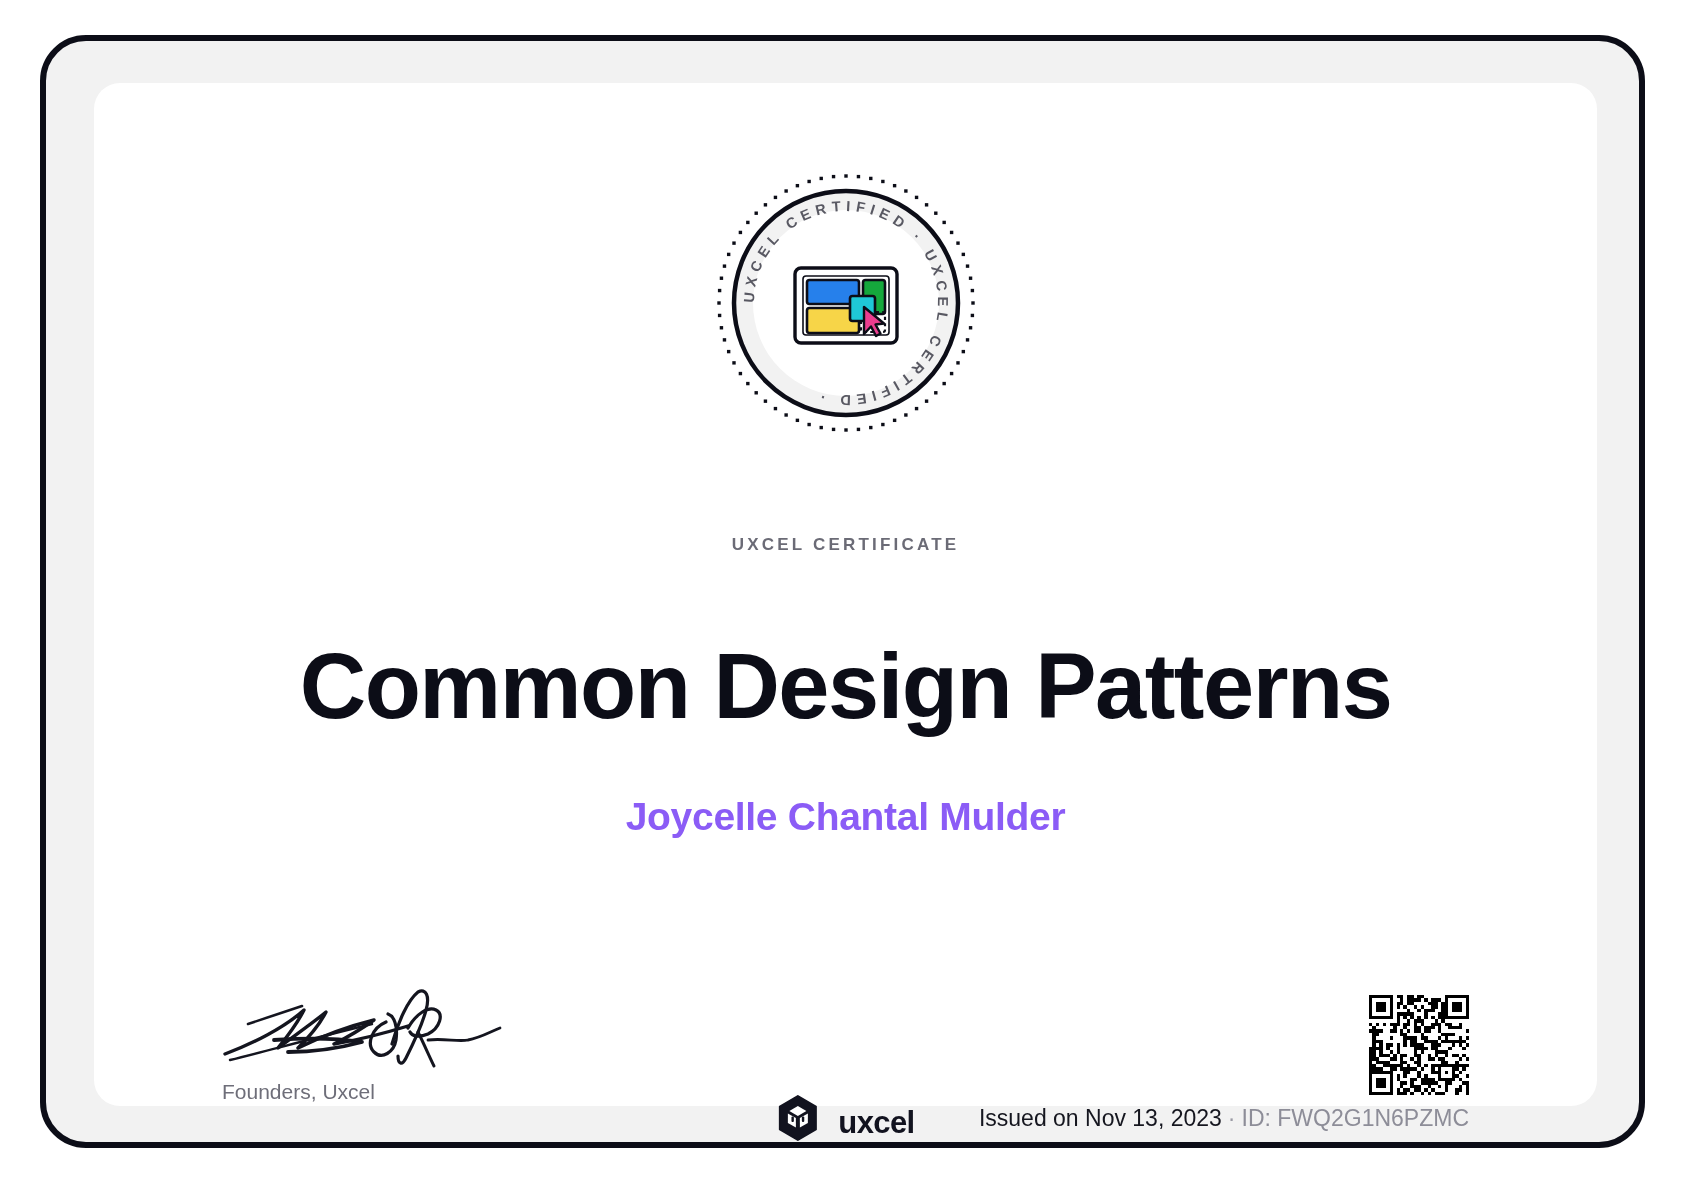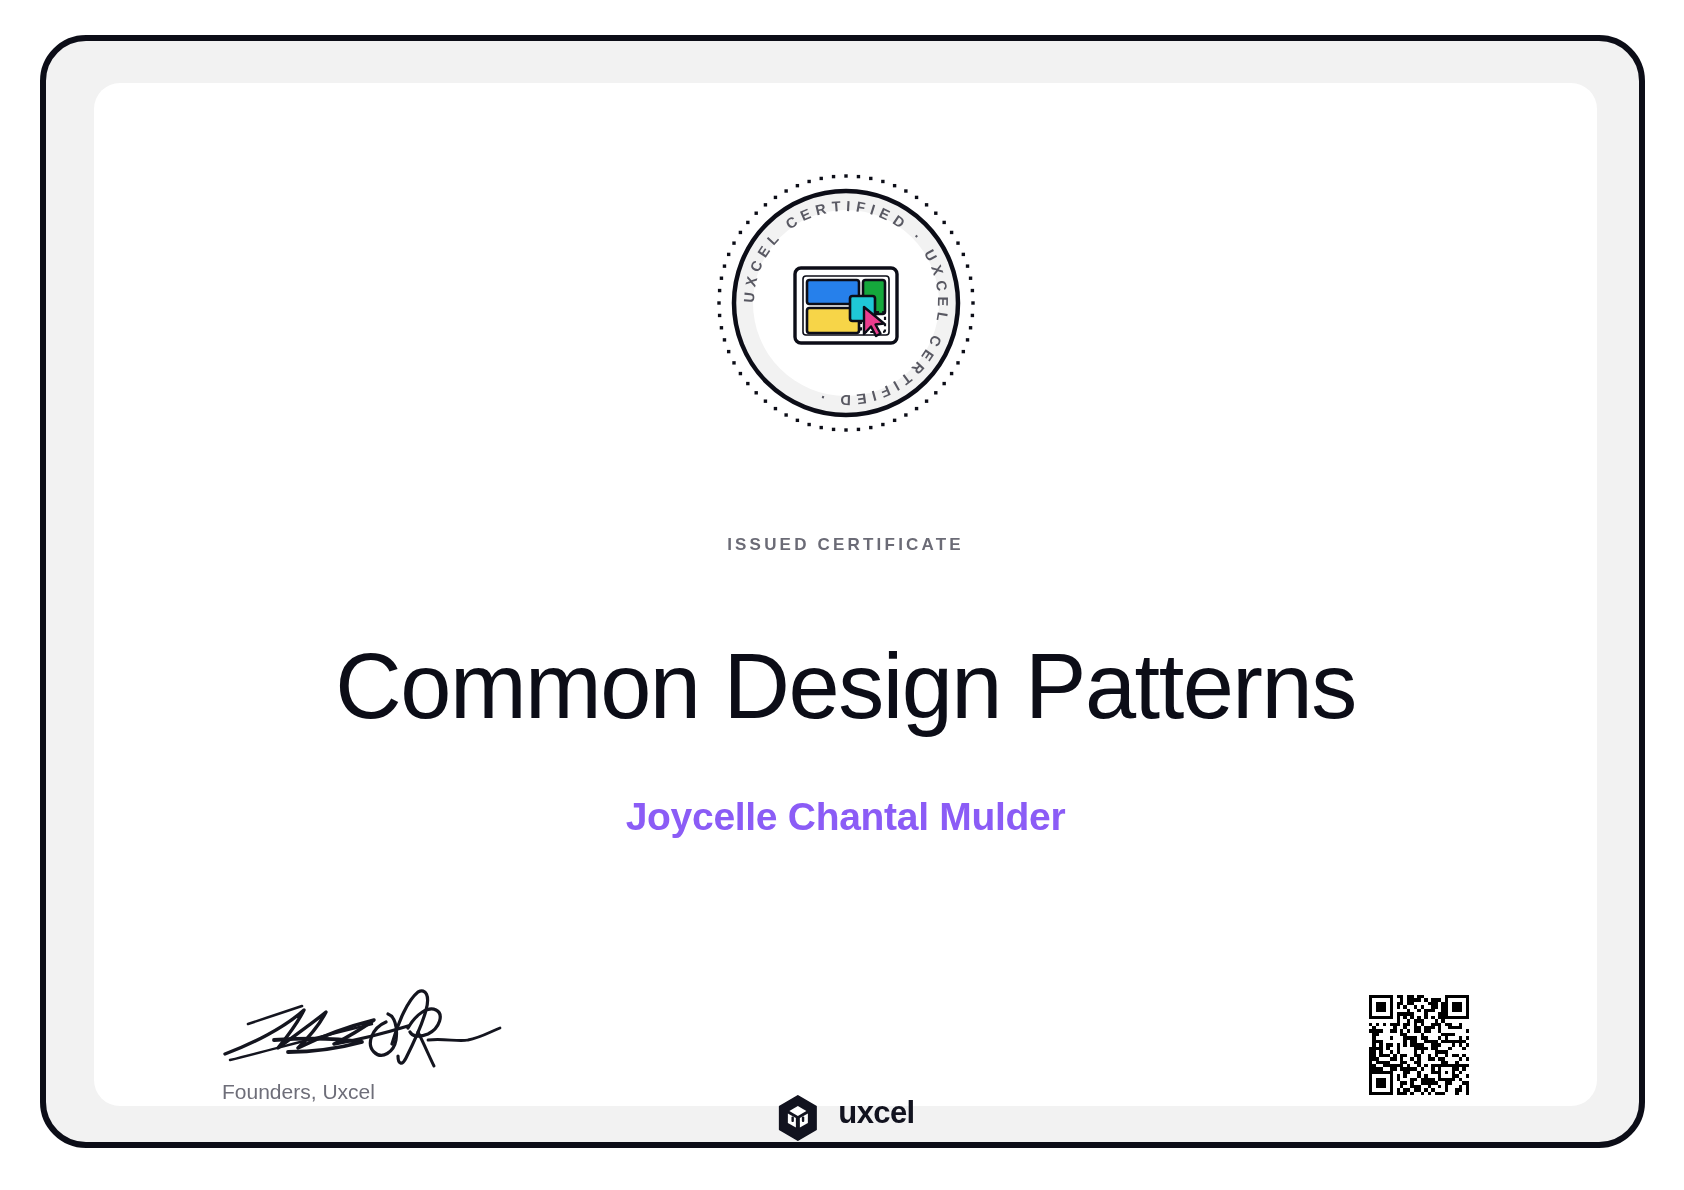--- a/index.html
+++ b/index.html
@@ -64,21 +64,21 @@
   #course-certificate-kicker { top: 452px; }
   #issued-to-kicker { top: 680px; font-size: 16px; letter-spacing: 3.0px; }
 
   #certificate-title {
     position: absolute;
     left: 0;
     top: 492px;
     width: 100%;
     text-align: center;
     color: #0c0d17;
-    font-weight: 400;
+    font-weight: 700;
     font-size: 92px;
     line-height: 1.08;
     letter-spacing: -1.5px;
     white-space: nowrap;
   }
 
   #recipient-name {
     position: absolute;
     left: 0;
     top: 712px;
@@ -117,21 +117,21 @@
     color: #6e6e79;
     font-size: 21px;
   }
 
   #brand-logo {
     position: absolute;
     left: 50%;
     top: 1012px;
     transform: translateX(-50%);
     display: flex;
-    align-items: flex-start;
+    align-items: flex-end;
     gap: 20px;
   }
   #brand-logo svg { display: block; }
   #brand-wordmark {
     color: #12131f;
     font-size: 31px;
     font-weight: 700;
     letter-spacing: -0.6px;
   }
 
@@ -253,21 +253,21 @@
           <rect x="12" y="12" width="52" height="24" rx="2.5" fill="#2680eb" stroke="#0c0d17" stroke-width="2.6"></rect>
           <rect x="68" y="12" width="22" height="34" rx="2.5" fill="#15a83c" stroke="#0c0d17" stroke-width="2.6"></rect>
           <rect x="12" y="40" width="52" height="25" rx="2.5" fill="#f7d548" stroke="#0c0d17" stroke-width="2.6"></rect>
           <rect x="66" y="44" width="24" height="20" rx="2" fill="none" stroke="#0c0d17" stroke-width="2.2" stroke-dasharray="3.2 3.2"></rect>
           <rect x="55" y="28" width="25" height="25" rx="2.5" fill="#1fc8d6" stroke="#0c0d17" stroke-width="2.6"></rect>
           <path d="M 69,39 L 69,66 L 76,58.5 L 81,68 L 85.5,65.5 L 80.5,56.5 L 89,55.5 Z" fill="#ec3d8f" stroke="#0c0d17" stroke-width="2.4" stroke-linejoin="round"></path>
         </g>
       </svg>
     </div>
 
-    <div class="kicker" id="course-certificate-kicker">ISSUED CERTIFICATE</div>
+    <div class="kicker" id="course-certificate-kicker">UXCEL CERTIFICATE</div>
 
     <h1 id="certificate-title">Common Design Patterns</h1>
 
 
     <div id="recipient-name">Joycelle Chantal Mulder</div>
 
 
     <div id="signature-block">
       <div id="signature-marks">
         <svg width="300" height="84" viewBox="0 0 300 84" xmlns="http://www.w3.org/2000/svg">
@@ -303,20 +303,23 @@
           <path d="M23,23 L31,18.5 L31,28 L23,32.5 Z"></path>
         </g>
         <g fill="#12131f">
           <rect x="14.6" y="21.5" width="2.4" height="5.4" rx="1"></rect>
           <rect x="25" y="21.5" width="2.4" height="5.4" rx="1"></rect>
         </g>
       </svg>
       <span id="brand-wordmark">uxcel</span>
     </div>
 
+    <div id="issuance-meta">
+      <span id="issued-on-text">Issued on Nov 13, 2023</span><span id="meta-separator">·</span><span id="certificate-id-text">ID: FWQ2G1N6PZMC</span>
+    </div>
 
     <div id="qr-code">
       <svg width="100" height="100" viewBox="0 0 29 29" shape-rendering="crispEdges" xmlns="http://www.w3.org/2000/svg">
         <rect width="29" height="29" fill="#ffffff"></rect>
         <g id="qr-modules" fill="#000000">
             <rect x="0" y="0" width="1" height="1"></rect>
             <rect x="1" y="0" width="1" height="1"></rect>
             <rect x="2" y="0" width="1" height="1"></rect>
             <rect x="3" y="0" width="1" height="1"></rect>
             <rect x="4" y="0" width="1" height="1"></rect>

